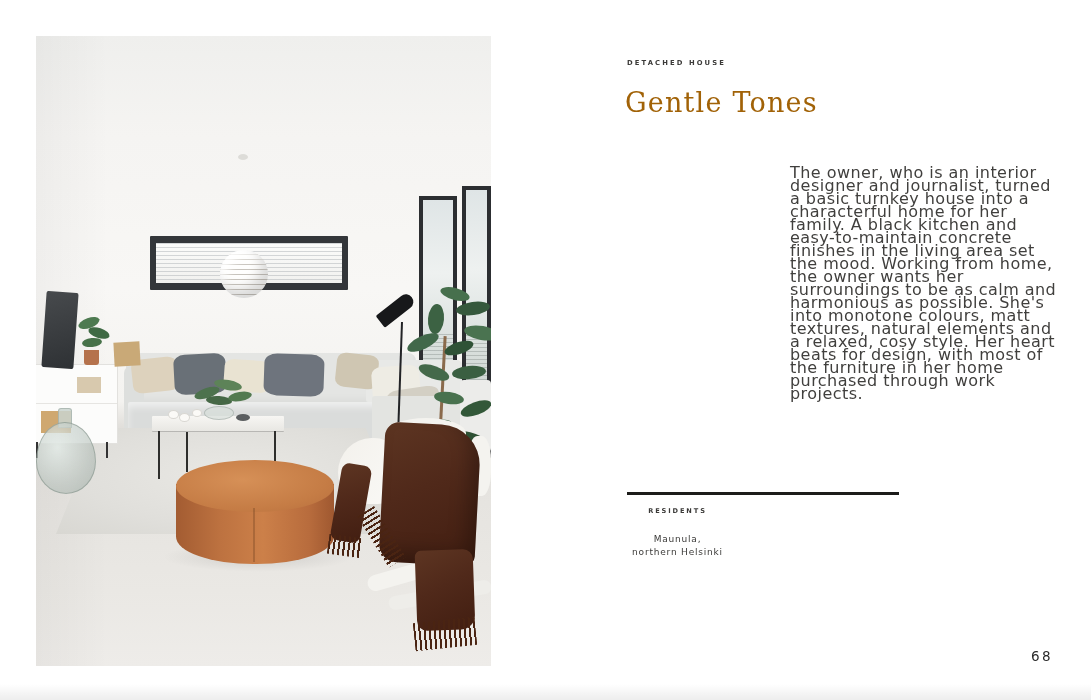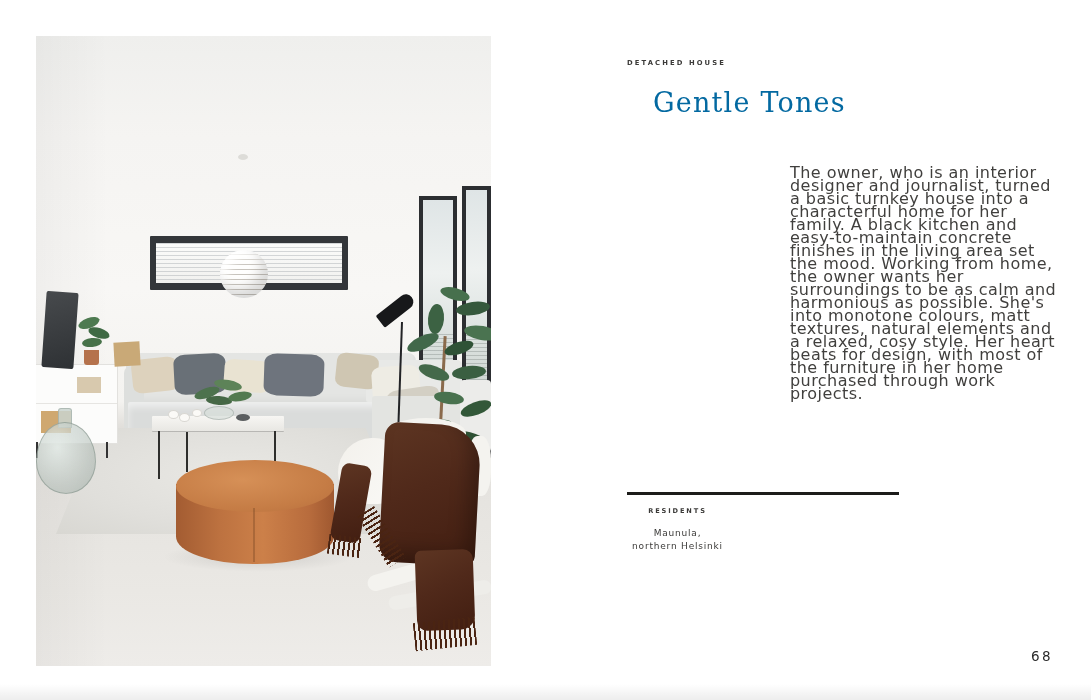--- a/index.html
+++ b/index.html
@@ -86,30 +86,30 @@
   .demijohn-neck{left:22px;top:372px;width:12px;height:18px;background:rgba(201,211,206,0.85);border:1px solid rgba(141,156,149,0.5);border-radius:3px 3px 0 0;}
 
   
   .lamp-head{left:340px;top:266px;width:40px;height:15px;background:#17181a;border-radius:2px 9px 9px 2px;transform:rotate(-38deg);}
   .lamp-pole{left:365px;top:286px;width:2px;height:212px;background:#222326;transform:rotate(2deg);transform-origin:top;}
 
   .plant-stem{background:#8a6a4c;}
 
   
   .eyebrow{left:627px;top:59px;font-size:6.8px;font-weight:700;letter-spacing:2.1px;color:#3c3b39;}
-  .title{left:653px;top:87px;font-family:"DejaVu Serif","Liberation Serif",serif;font-weight:400;font-size:27px;letter-spacing:1.2px;color:#0369a1;text-align:center;}
+  .title{left:625px;top:87px;font-family:"DejaVu Serif","Liberation Serif",serif;font-weight:400;font-size:27px;letter-spacing:1.2px;color:#a16207;text-align:center;}
   .bodycopy{left:790px;top:138px;width:268px;font-size:16px;line-height:13px;letter-spacing:0.45px;color:#403f3d;margin-top:28px;}
 
   .info-table{left:627px;top:492px;width:272px;border-top:3px solid #1c1c1a;display:flex;align-items:stretch;}
   .info-col{box-sizing:border-box;padding-top:12px;min-height:54px;text-align:center;}
   .info-col.c1{width:101px;}
   .info-col.c2{width:89px;border-left:1px solid #2a2a28;}
   .info-col.c3{width:82px;border-left:1px solid #2a2a28;}
   .info-label{font-size:6.6px;font-weight:700;letter-spacing:1.9px;color:#3b3a38;}
-  .info-value{margin-top:12px;font-size:9px;letter-spacing:0.8px;line-height:13px;color:#3b3a38;white-space:pre-line;}
+  .info-value{margin-top:18px;font-size:9px;letter-spacing:0.8px;line-height:13px;color:#3b3a38;white-space:pre-line;}
 
   .page-number{left:1031px;top:648px;font-size:13.5px;letter-spacing:2.5px;color:#2b2b2b;}
 
   .bottom-shade{left:0;top:684px;width:1091px;height:16px;background:linear-gradient(180deg,rgba(0,0,0,0) 0%,rgba(0,0,0,0.07) 100%);}
 </style>
 </head>
 <body>
 
 <div class="photo" aria-label="Bright living room with grey corner sofa, round cognac leather ottoman, marble coffee table on a pale rug, white lounge chair draped with a dark brown fringed throw, black floor lamp, ficus plant, striped pendant lamp, ribbed clerestory window and tall black-framed windows.">
 

